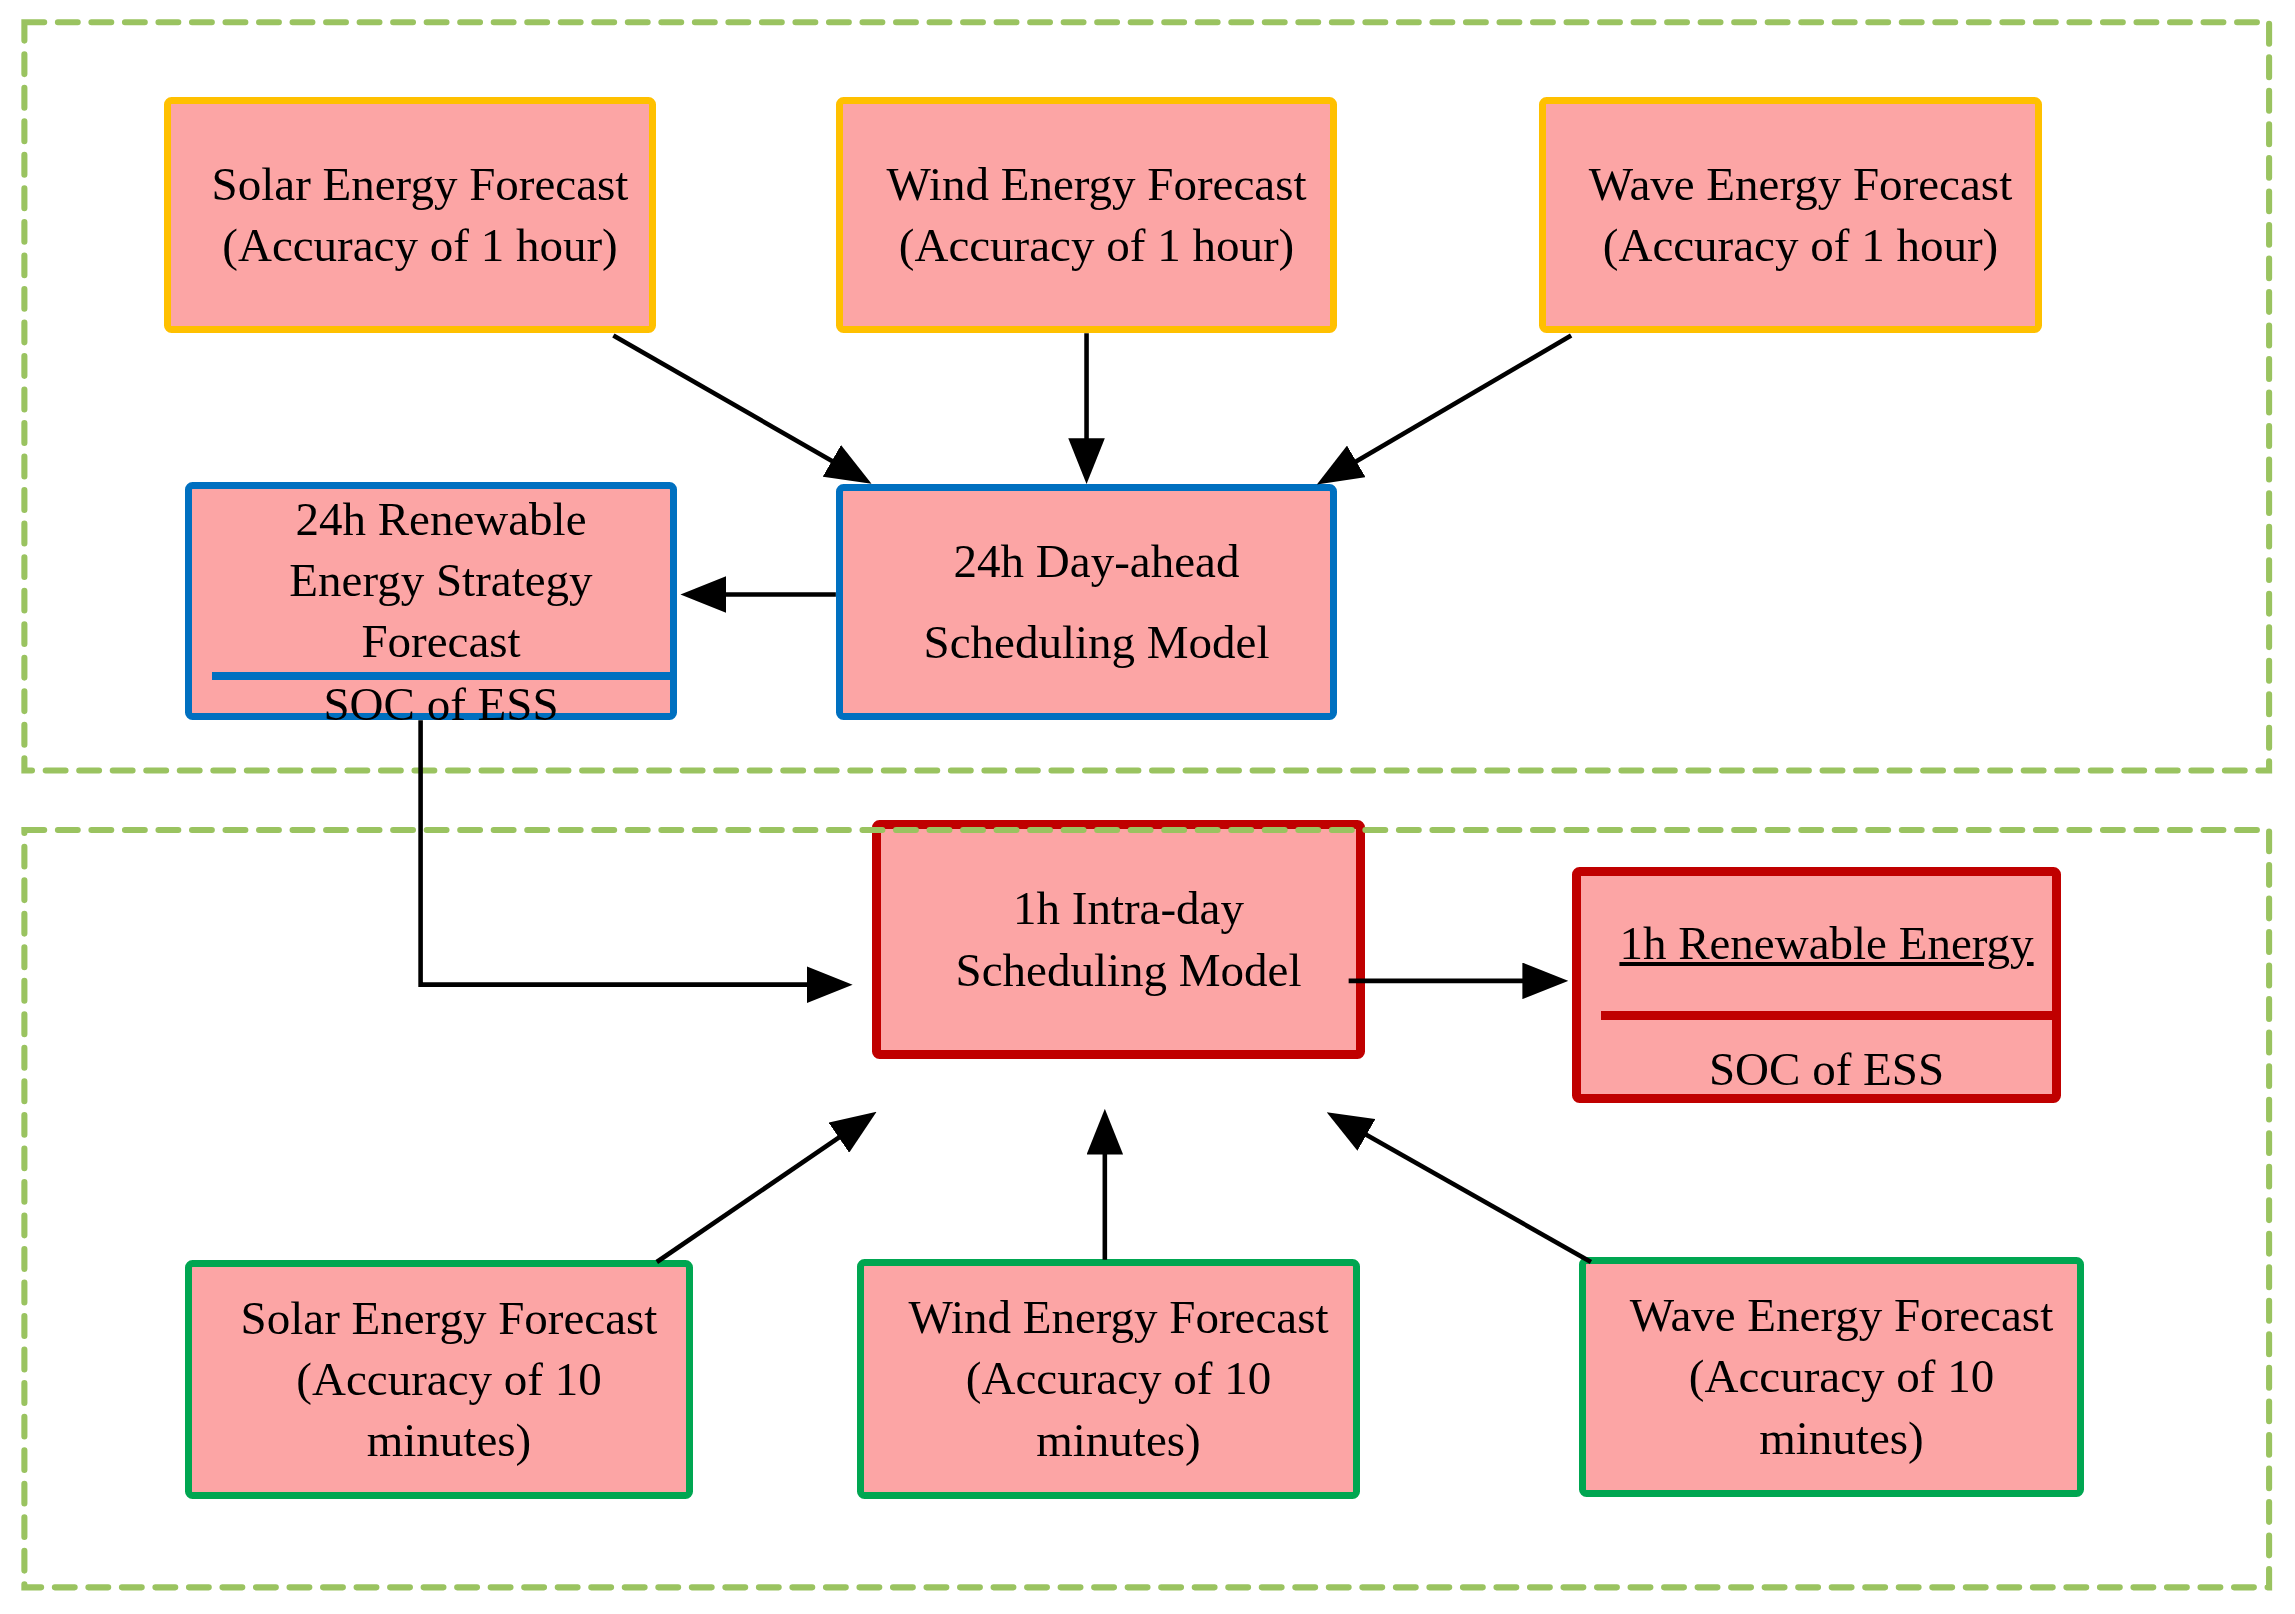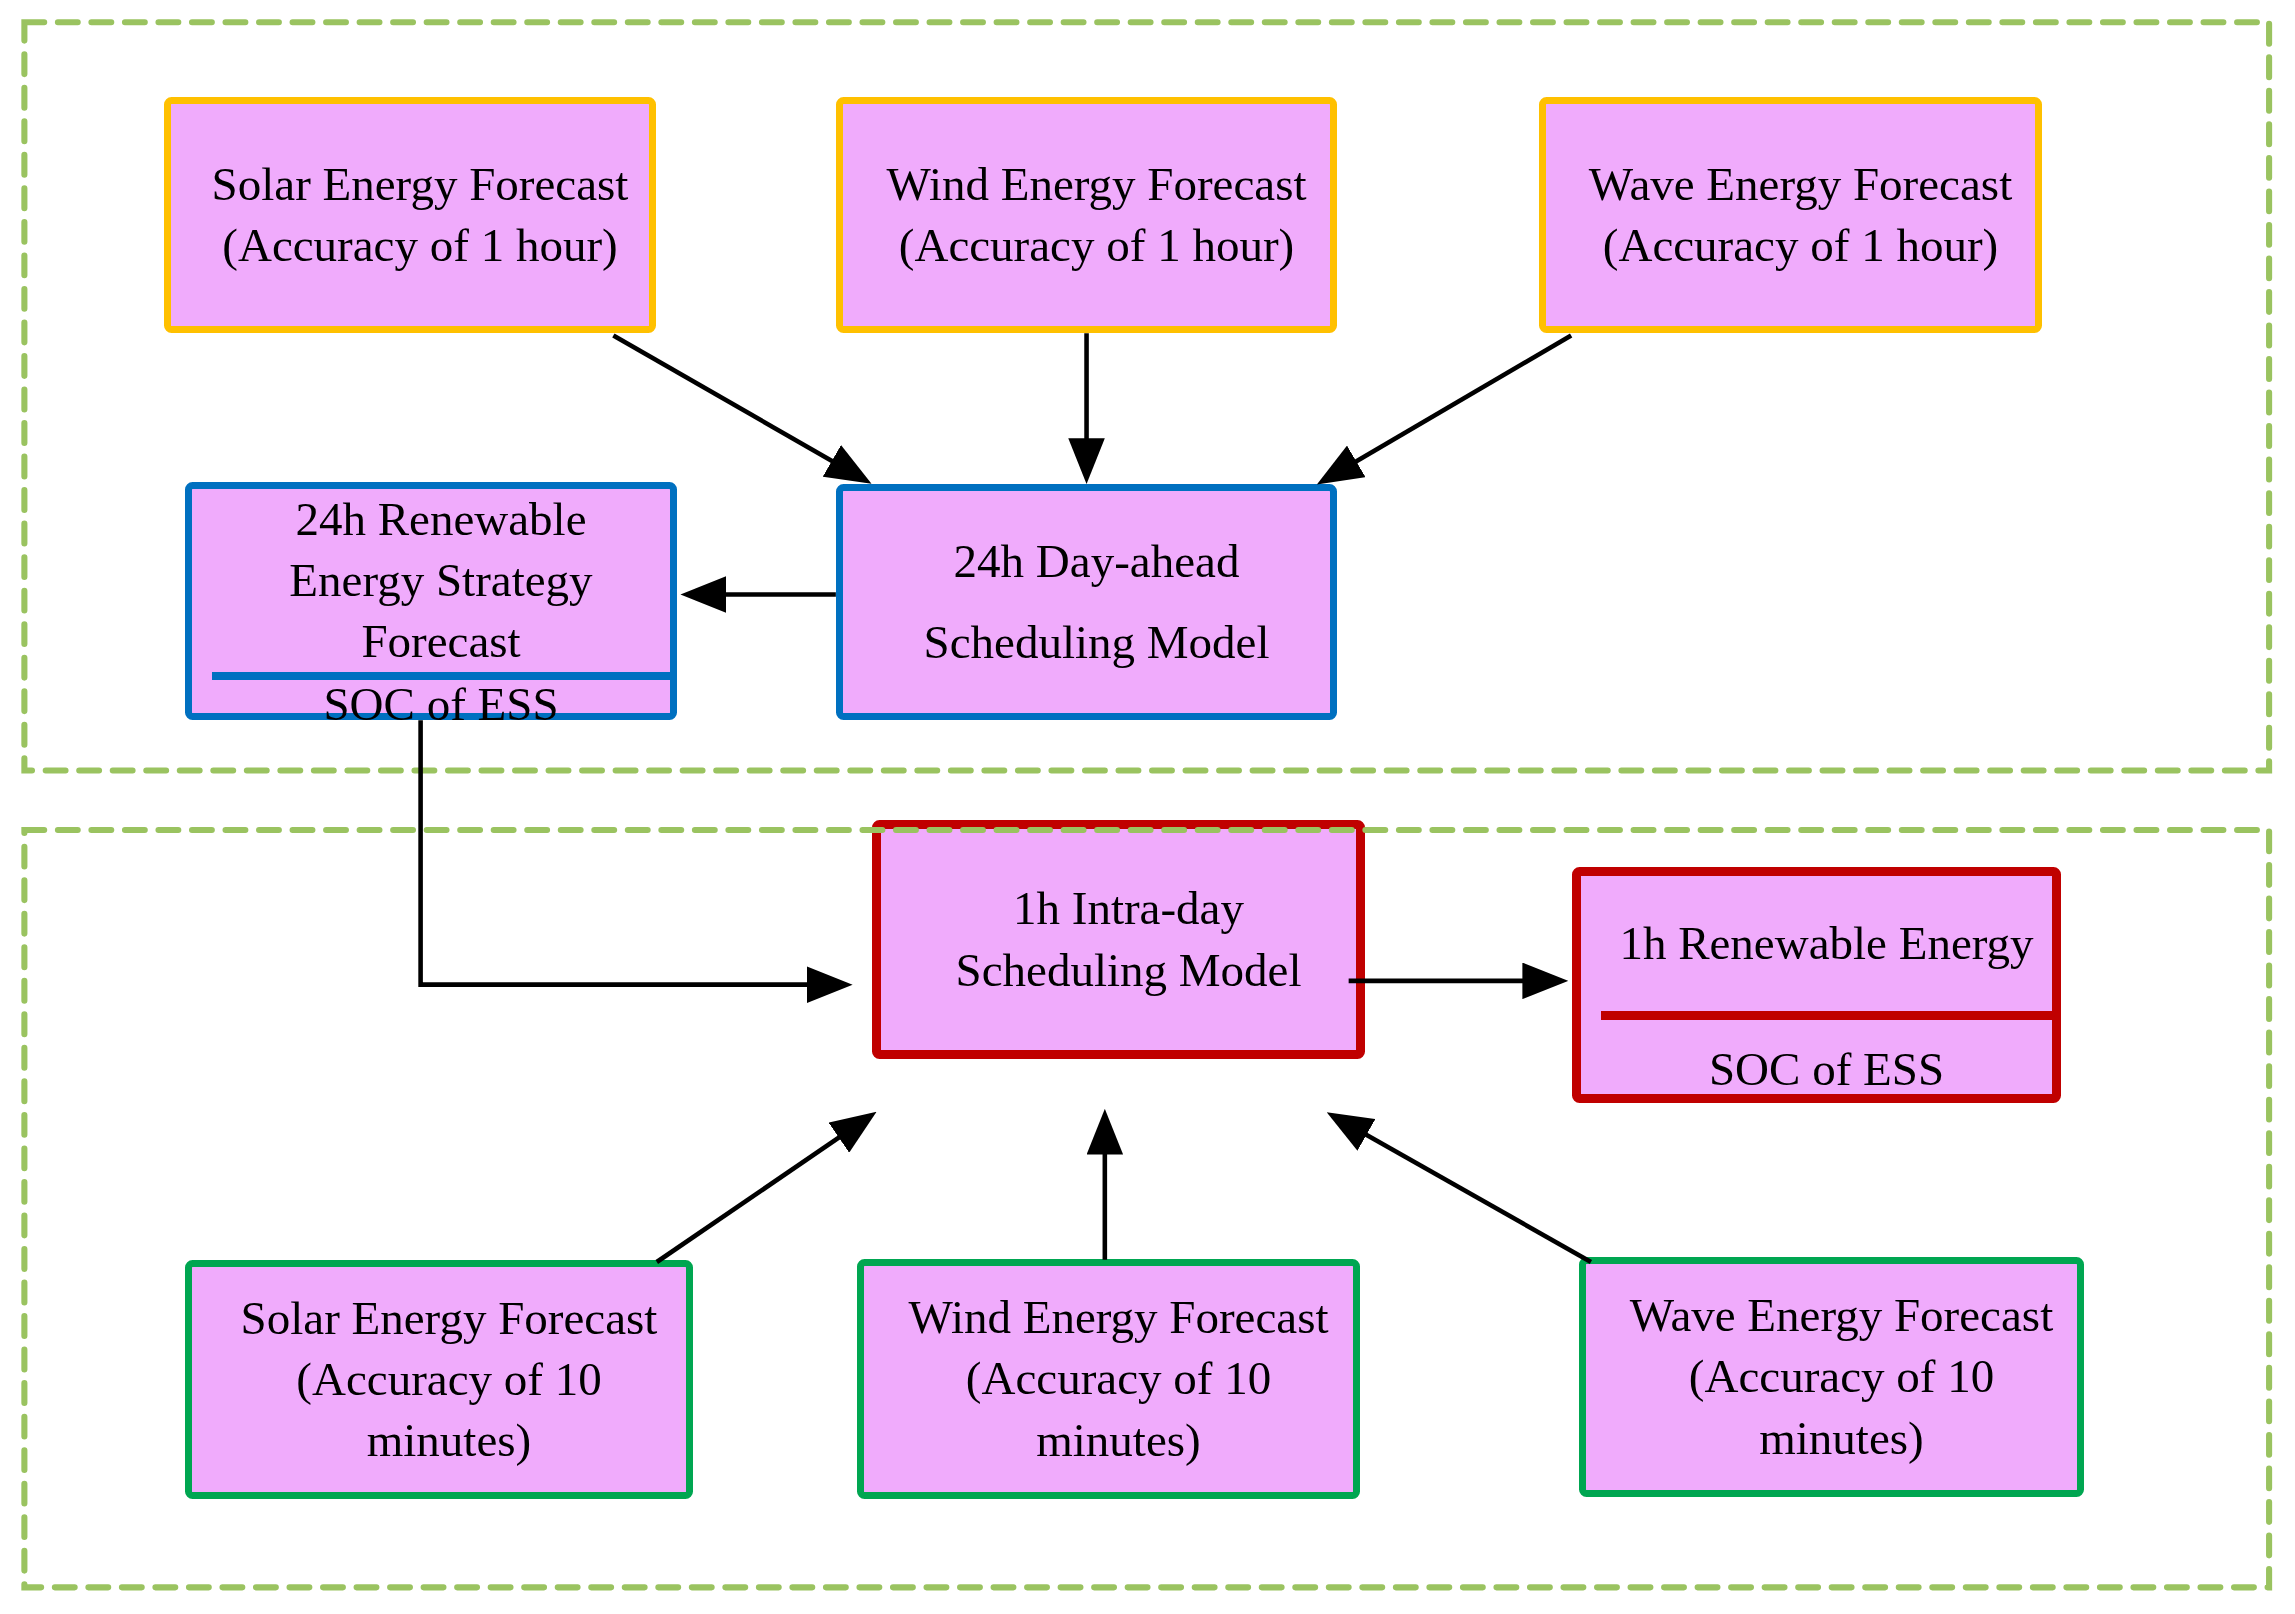--- a/index.html
+++ b/index.html
@@ -15,21 +15,21 @@
   #connector-layer {
     position: absolute;
     left: 0; top: 0;
     width: 2295px; height: 1615px;
     z-index: 3;
     pointer-events: none;
   }
   .box {
     position: absolute;
     box-sizing: border-box;
-    background: #f0abfc;
+    background: #fca5a5;
     display: flex;
     flex-direction: column;
     justify-content: center;
     align-items: center;
     text-align: center;
     font-size: 47px;
     line-height: 1.3;
     border-radius: 7.6px;
     z-index: 2;
     padding-left: 20px;
@@ -43,21 +43,21 @@
   
   .split { justify-content: stretch; align-items: stretch; }
   .split .main {
     flex: 1;
     display: flex;
     flex-direction: column;
     justify-content: center;
     align-items: center;
   }
   .split.blue .main { border-bottom: 8.4px solid #0070C0; }
-  .split.red  .main { border-bottom: 9.1px solid #C00000; }
+  .split.red  .main { border-bottom: 9.1px solid #C00000; text-decoration: underline; }
   .split .sub {
     display: flex;
     justify-content: center;
     align-items: flex-end;
     line-height: 1.05;
   }
   .split.blue .sub { height: 51px; }
   .split.red  .sub { height: 74px; }
 
   

